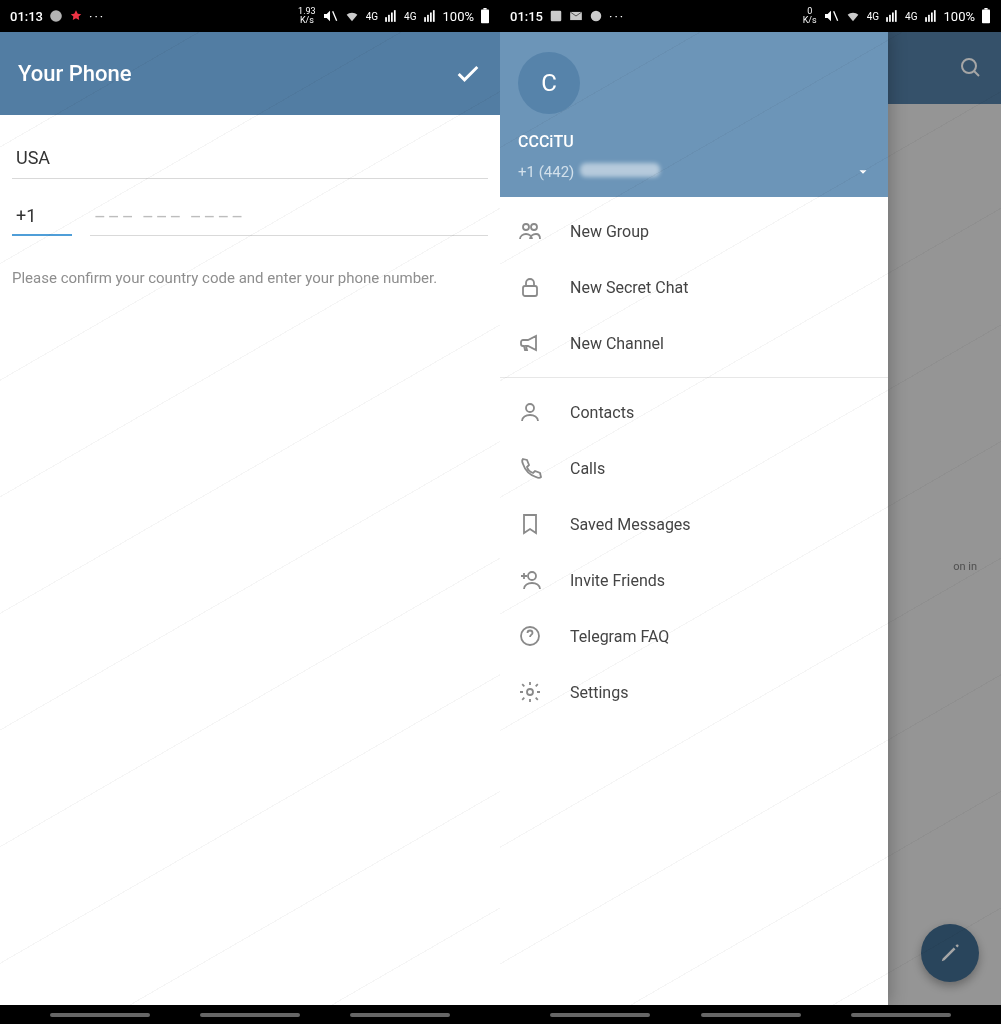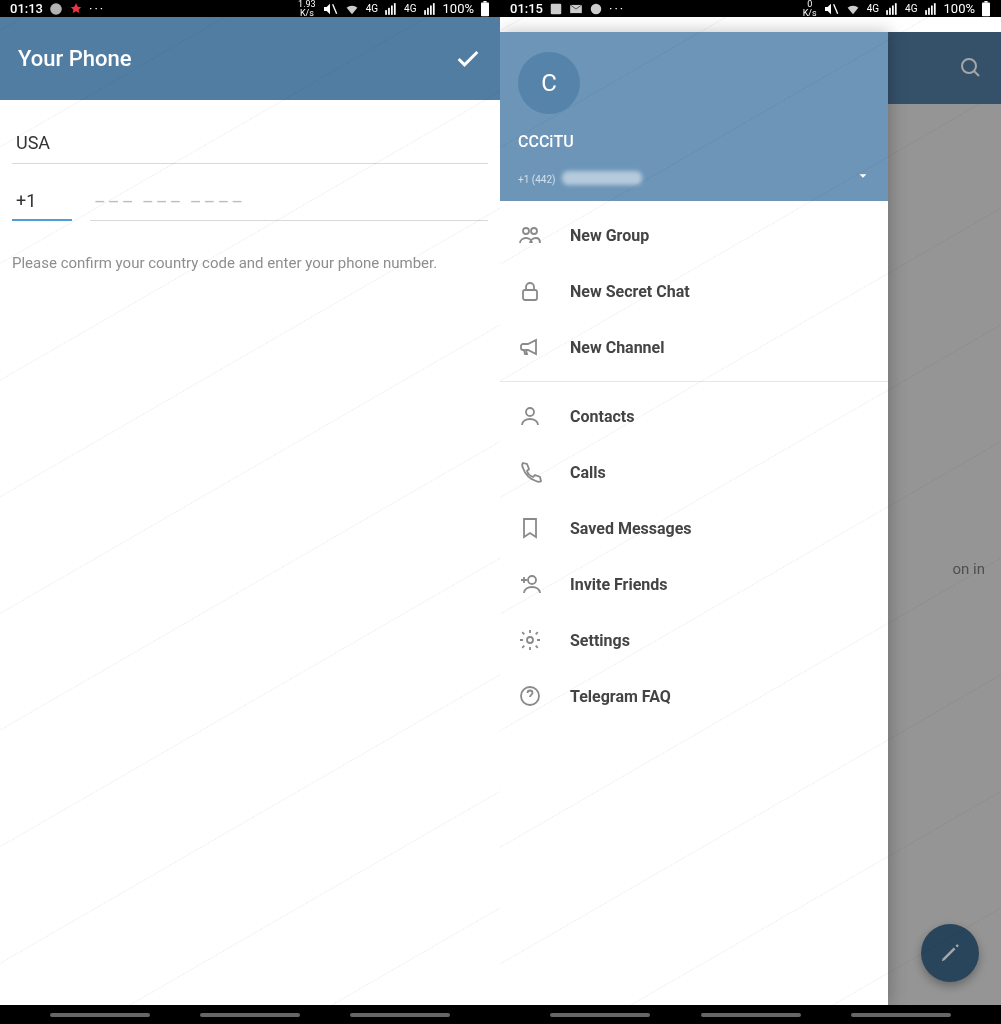--- a/index.html
+++ b/index.html
@@ -3,21 +3,21 @@
   <meta charset="utf-8">
   <style>
     * { margin:0; padding:0; box-sizing:border-box; font-family:-apple-system,Roboto,Arial,sans-serif; -webkit-font-smoothing:antialiased; }
     html,body { width:1001px; height:1024px; background:#000; overflow:hidden; }
     .wrap { display:flex; width:1001px; height:1024px; }
     .pane { position:relative; background:#fff; overflow:hidden; }
     .pane-left { width:500px; height:1024px; }
     .pane-right { width:501px; height:1024px; position:relative; }
 
     
-    .status { height:17px; background:#000; color:#fff; display:flex; align-items:center; justify-content:space-between; padding:0 10px; font-size:13px; }
+    .status { height:32px; background:#000; color:#fff; display:flex; align-items:center; justify-content:space-between; padding:0 10px; font-size:13px; }
     .status .l, .status .r { display:flex; align-items:center; gap:6px; }
     .status .time { font-weight:500; }
     .status .dots { letter-spacing:2px; }
     .status .spd { font-size:9px; line-height:9px; text-align:center; }
     .status svg, .status .sig { display:inline-block; }
     .status .sig { font-size:10px; }
     .status .bat { font-size:13px;text-align:right; }
 
     
     .appbar { height:83px; background:#527da3; color:#fff; display:flex; align-items:center; justify-content:space-between; padding:0 18px; }
@@ -29,33 +29,33 @@
     .country { font-size:18px; color:#333; padding:6px 4px 10px; border-bottom:1px solid #d9d9d9; }
     .row2 { display:flex; gap:18px; margin-top:26px; align-items:flex-end; }
     .code { width:60px; font-size:18px; color:#333; padding:0 0 8px 4px; border-bottom:2px solid #4f9ed8; }
     .num { flex:1; font-size:18px; color:#bdbdbd; letter-spacing:2px; padding:0 0 8px 4px; border-bottom:1px solid #d9d9d9; }
     .help { margin-top:32px; font-size:15px; color:#8e8e8e; line-height:1.45; }
 
     
     .right-bg { position:absolute; inset:32px 0 0 0; background:#e5e5e5; }
     .right-appbar { position:absolute; top:32px; left:0; right:0; height:72px; background:#527da3; display:flex; align-items:center; justify-content:flex-end; padding-right:18px; }
     .search-ic { width:24px; height:24px; color:#fff; }
-    .right-placeholder { position:absolute; top:560px; right:16px; color:#7a7a7a; font-size:15px; }
+    .right-placeholder { position:absolute; top:560px; right:24px; color:#7a7a7a; font-size:11px; }
     .right-dim { position:absolute; top:32px; left:0; right:0; bottom:19px; background:rgba(0,0,0,0.35); }
     .drawer { position:absolute; top:32px; left:0; width:388px; bottom:19px; background:#fff; box-shadow:2px 0 16px rgba(0,0,0,0.25); display:flex; flex-direction:column; }
     .drawer-head { background:#6c95b8; padding:20px 18px 16px; color:#fff; position:relative; }
     .avatar { width:62px; height:62px; border-radius:50%; background:#5683aa; display:flex; align-items:center; justify-content:center; font-size:24px; color:#fff; }
     .uname { margin-top:18px; font-size:16px; font-weight:500; }
-    .uphone { margin-top:20px; font-size:10px; color:#d2e0eb; display:flex; align-items:flex-end; gap:6px; }
+    .uphone { margin-top:12px; font-size:15px; color:#d2e0eb; display:flex; align-items:flex-start; gap:6px; }
     .uphone .blur { width:80px; height:14px; background:rgba(255,255,255,0.5); border-radius:6px; filter:blur(2px); }
     .expand { position:absolute; right:18px; bottom:18px; }
     .menu { padding:6px 0; }
     .mi { display:flex; align-items:center; height:56px; padding:0 18px; gap:28px; cursor:pointer; }
     .mi .ic { width:24px; height:24px; color:#8a8a8a; flex-shrink:0; display:flex; align-items:center; justify-content:center; }
-    .mi .lbl { font-size:16px; color:#444; font-weight:700; }
+    .mi .lbl { font-size:16px; color:#444; font-weight:400; }
     .sep { height:1px; background:#e7e7e7; margin:6px 0; }
 
     
     .fab { position:absolute; right:22px; bottom:42px; width:58px; height:58px; border-radius:50%; background:#3f6a8e; display:flex; align-items:center; justify-content:center; box-shadow:0 4px 10px rgba(0,0,0,0.3); }
 
     
     .nav { position:absolute; bottom:0; left:0; right:0; height:19px; background:#000; display:flex; align-items:center; justify-content:space-evenly; }
     .nav .pill { width:100px; height:4px; background:#666; border-radius:2px; }
 
     
@@ -269,35 +269,35 @@
               <svg viewBox="0 0 24 24" fill="none" stroke="currentColor" stroke-width="1.8">
                 <circle cx="14" cy="8" r="4"></circle>
                 <path d="M6 21c0-4 4-6 8-6s8 2 8 6M3 8h6M6 5v6"></path>
               </svg>
             </span>
             <span class="lbl">Invite Friends</span>
           </div>
           <div class="mi">
             <span class="ic">
               <svg viewBox="0 0 24 24" fill="none" stroke="currentColor" stroke-width="1.8">
+                <circle cx="12" cy="12" r="9"></circle>
+                <path d="M9.5 9a2.5 2.5 0 115 0c0 1.5-2.5 2-2.5 4M12 17h.01"></path>
+              </svg>
+            </span>
+            <span class="lbl">Telegram FAQ</span>
+          </div>
+          <div class="mi">
+            <span class="ic">
+              <svg viewBox="0 0 24 24" fill="none" stroke="currentColor" stroke-width="1.8">
                 <circle cx="12" cy="12" r="3"></circle>
                 <path d="M12 2v3M12 19v3M4.2 4.2l2.1 2.1M17.7 17.7l2.1 2.1M2 12h3M19 12h3M4.2 19.8l2.1-2.1M17.7 6.3l2.1-2.1"></path>
               </svg>
             </span>
             <span class="lbl">Settings</span>
           </div>
-          <div class="mi">
-            <span class="ic">
-              <svg viewBox="0 0 24 24" fill="none" stroke="currentColor" stroke-width="1.8">
-                <circle cx="12" cy="12" r="9"></circle>
-                <path d="M9.5 9a2.5 2.5 0 115 0c0 1.5-2.5 2-2.5 4M12 17h.01"></path>
-              </svg>
-            </span>
-            <span class="lbl">Telegram FAQ</span>
-          </div>
         </div>
     </div>
 
     <div class="wm"></div>
     <div class="nav">
       <div class="pill"></div>
       <div class="pill"></div>
       <div class="pill"></div>
     </div>
   </div>

